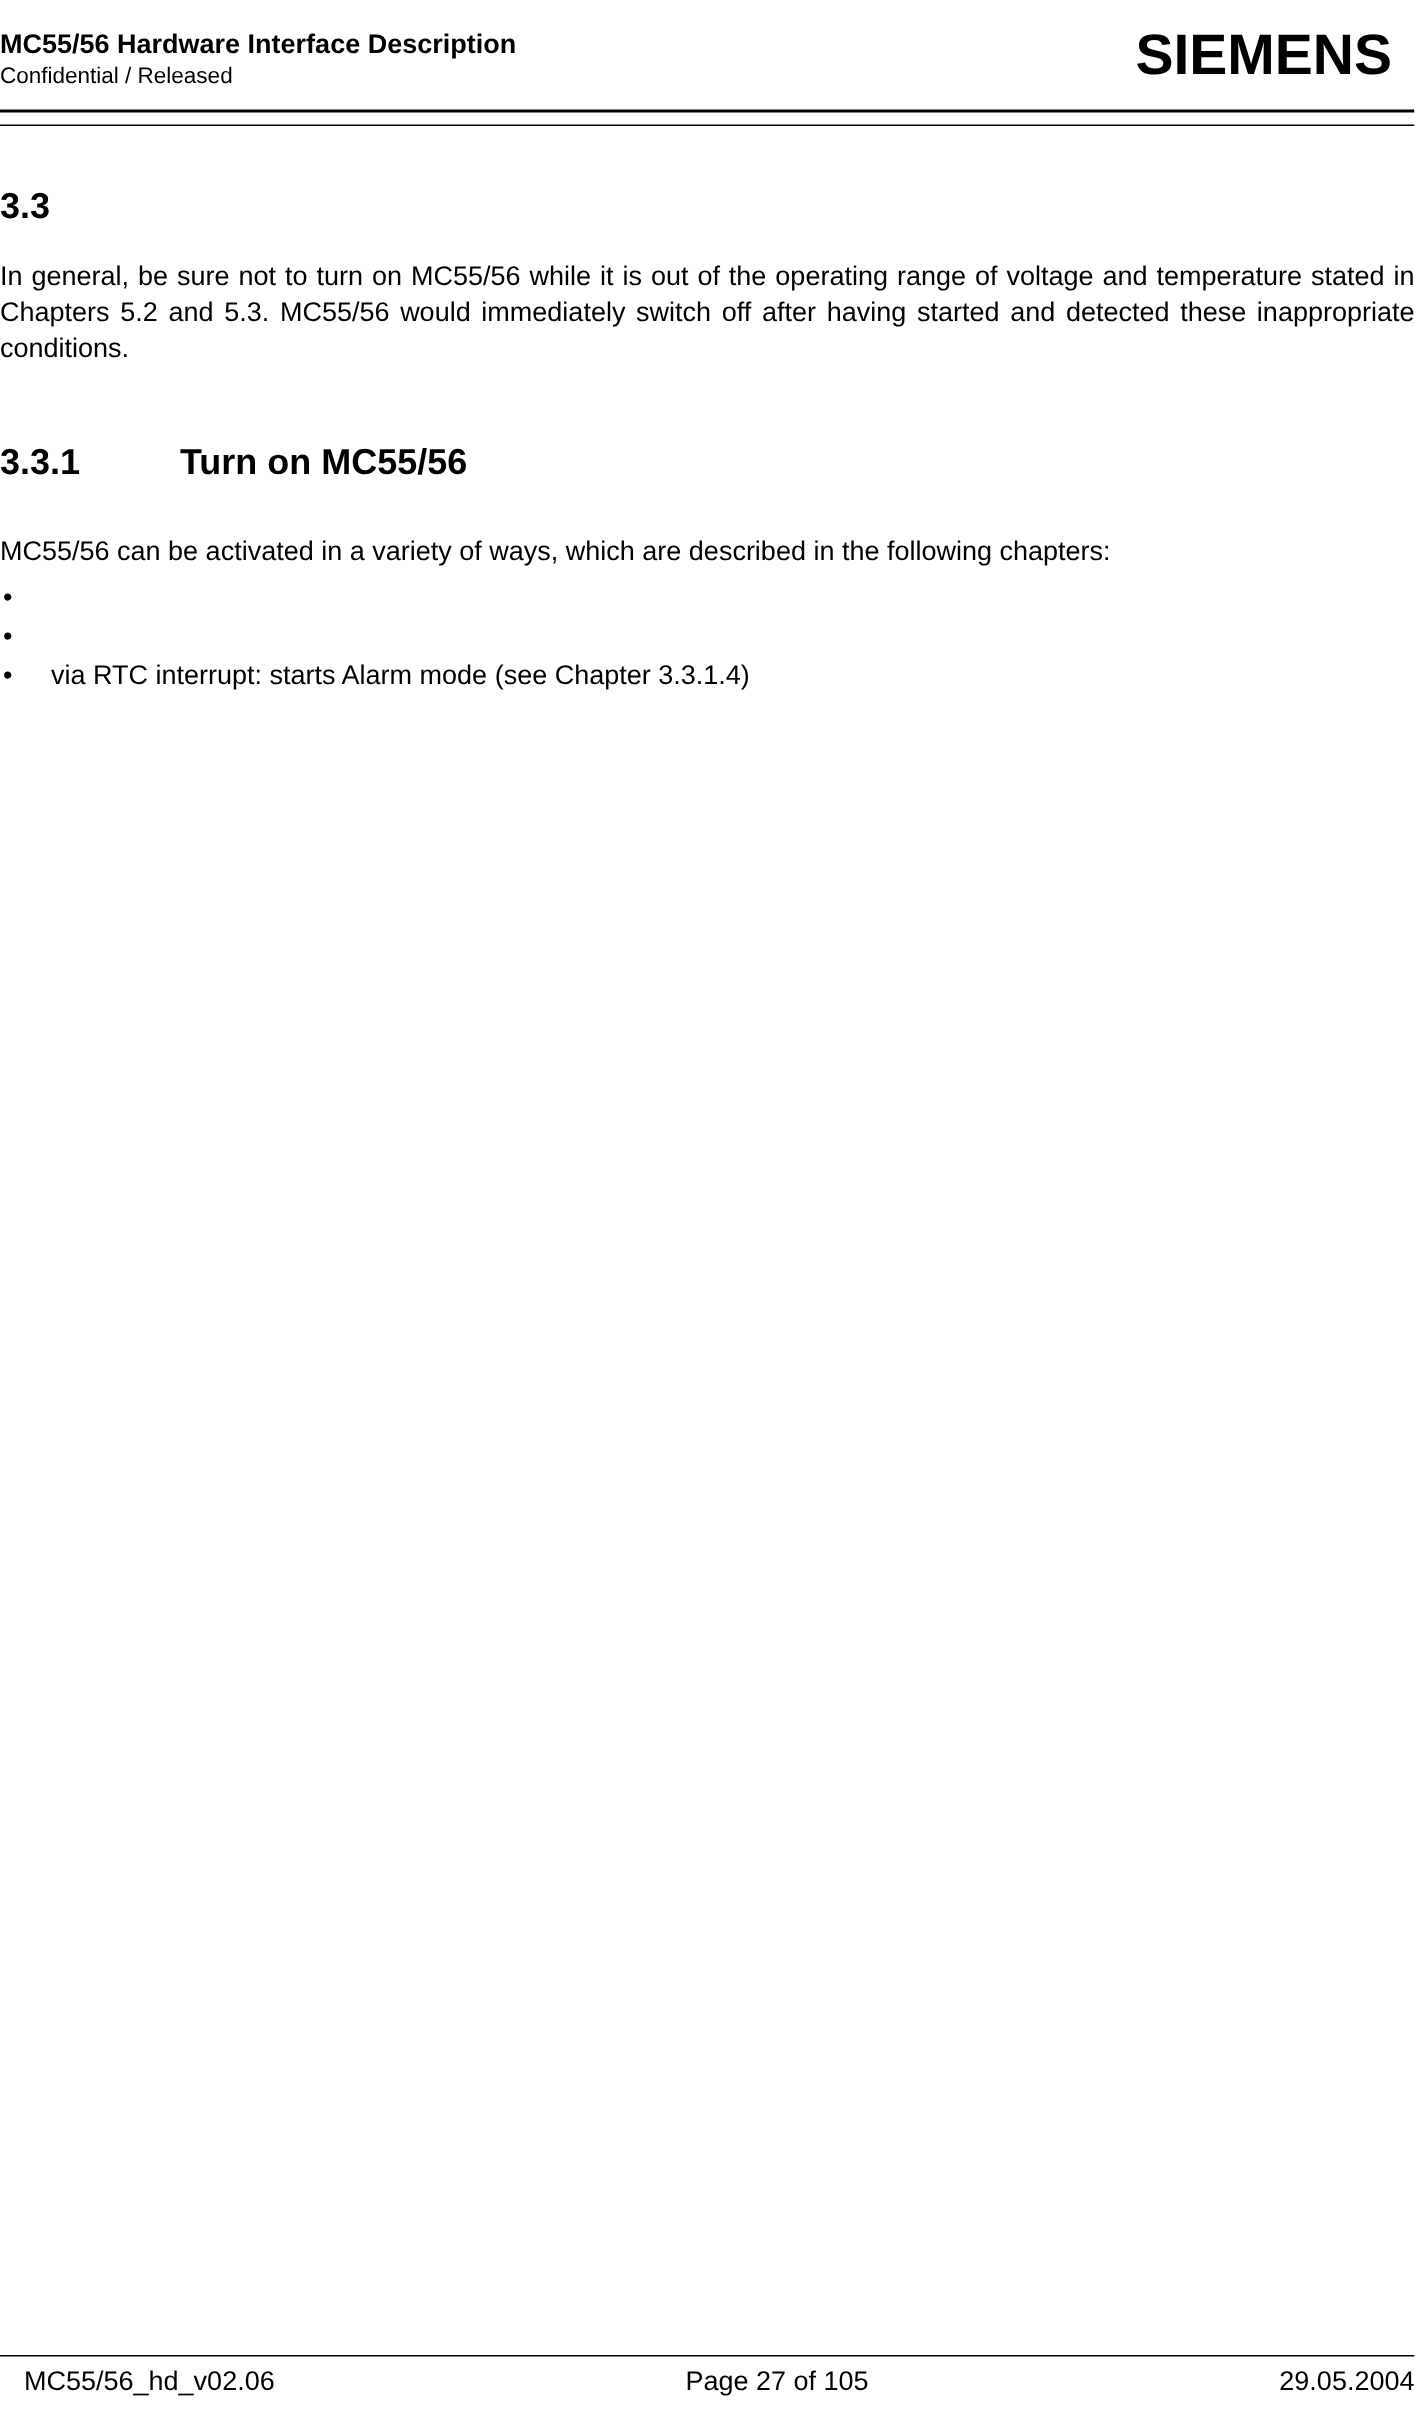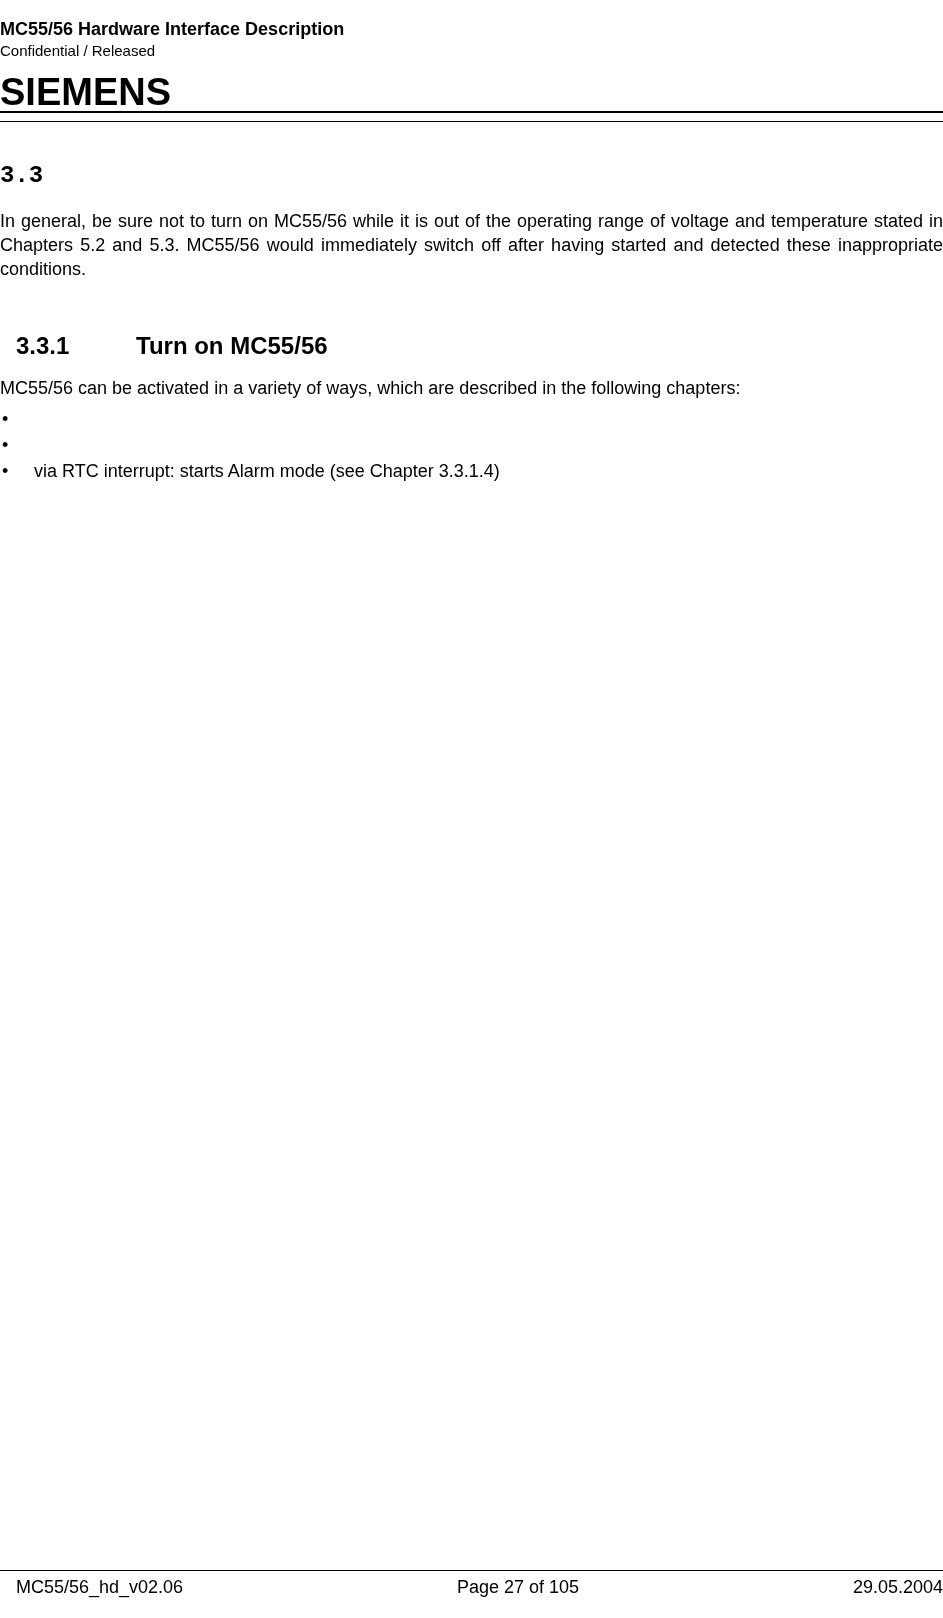--- a/index.html
+++ b/index.html
@@ -16,68 +16,65 @@
       position: relative;
       padding: 0;
     }
     .page-header {
       padding: 18px 0 0 0;
       display: flex;
       justify-content: space-between;
       align-items: flex-start;
       border-bottom: 2px solid #000000;
       margin-bottom: 8px;
-      flex-direction: column;
     }
     .header-left {
       padding-bottom: 12px;
     }
     .doc-title {
       font-size: 18px;
       font-weight: bold;
       line-height: 1.3;
     }
     .doc-status {
       font-size: 15px;
       font-weight: normal;
       line-height: 1.3;
     }
     .brand-logo {
       font-family: Arial, sans-serif;
       font-size: 38px;
       font-weight: 900;
       letter-spacing: 0px;
-      padding-right: 2px;
+      padding-right: 15px;
       line-height: 1;
     }
     .thin-rule {
       border: none;
       border-top: 1px solid #000000;
       margin-bottom: 40px;
     }
     .content {
       padding: 0;
     }
     .section-heading {
       font-size: 24px;
       font-weight: bold;
       margin-bottom: 20px;
       display: flex;
-      font-family: Liberation Mono, monospace;
     }
     .section-number {
       min-width: 120px;
     }
     .subsection-heading {
       font-size: 24px;
       font-weight: bold;
       margin-top: 50px;
-      margin-bottom: 16px;
+      margin-bottom: 32px;
       display: flex;
-      padding-left: 16px;
     }
     .subsection-number {
       min-width: 120px;
     }
     .body-text {
       font-size: 18px;
       line-height: 1.35;
       text-align: justify;
       margin-bottom: 6px;
     }

